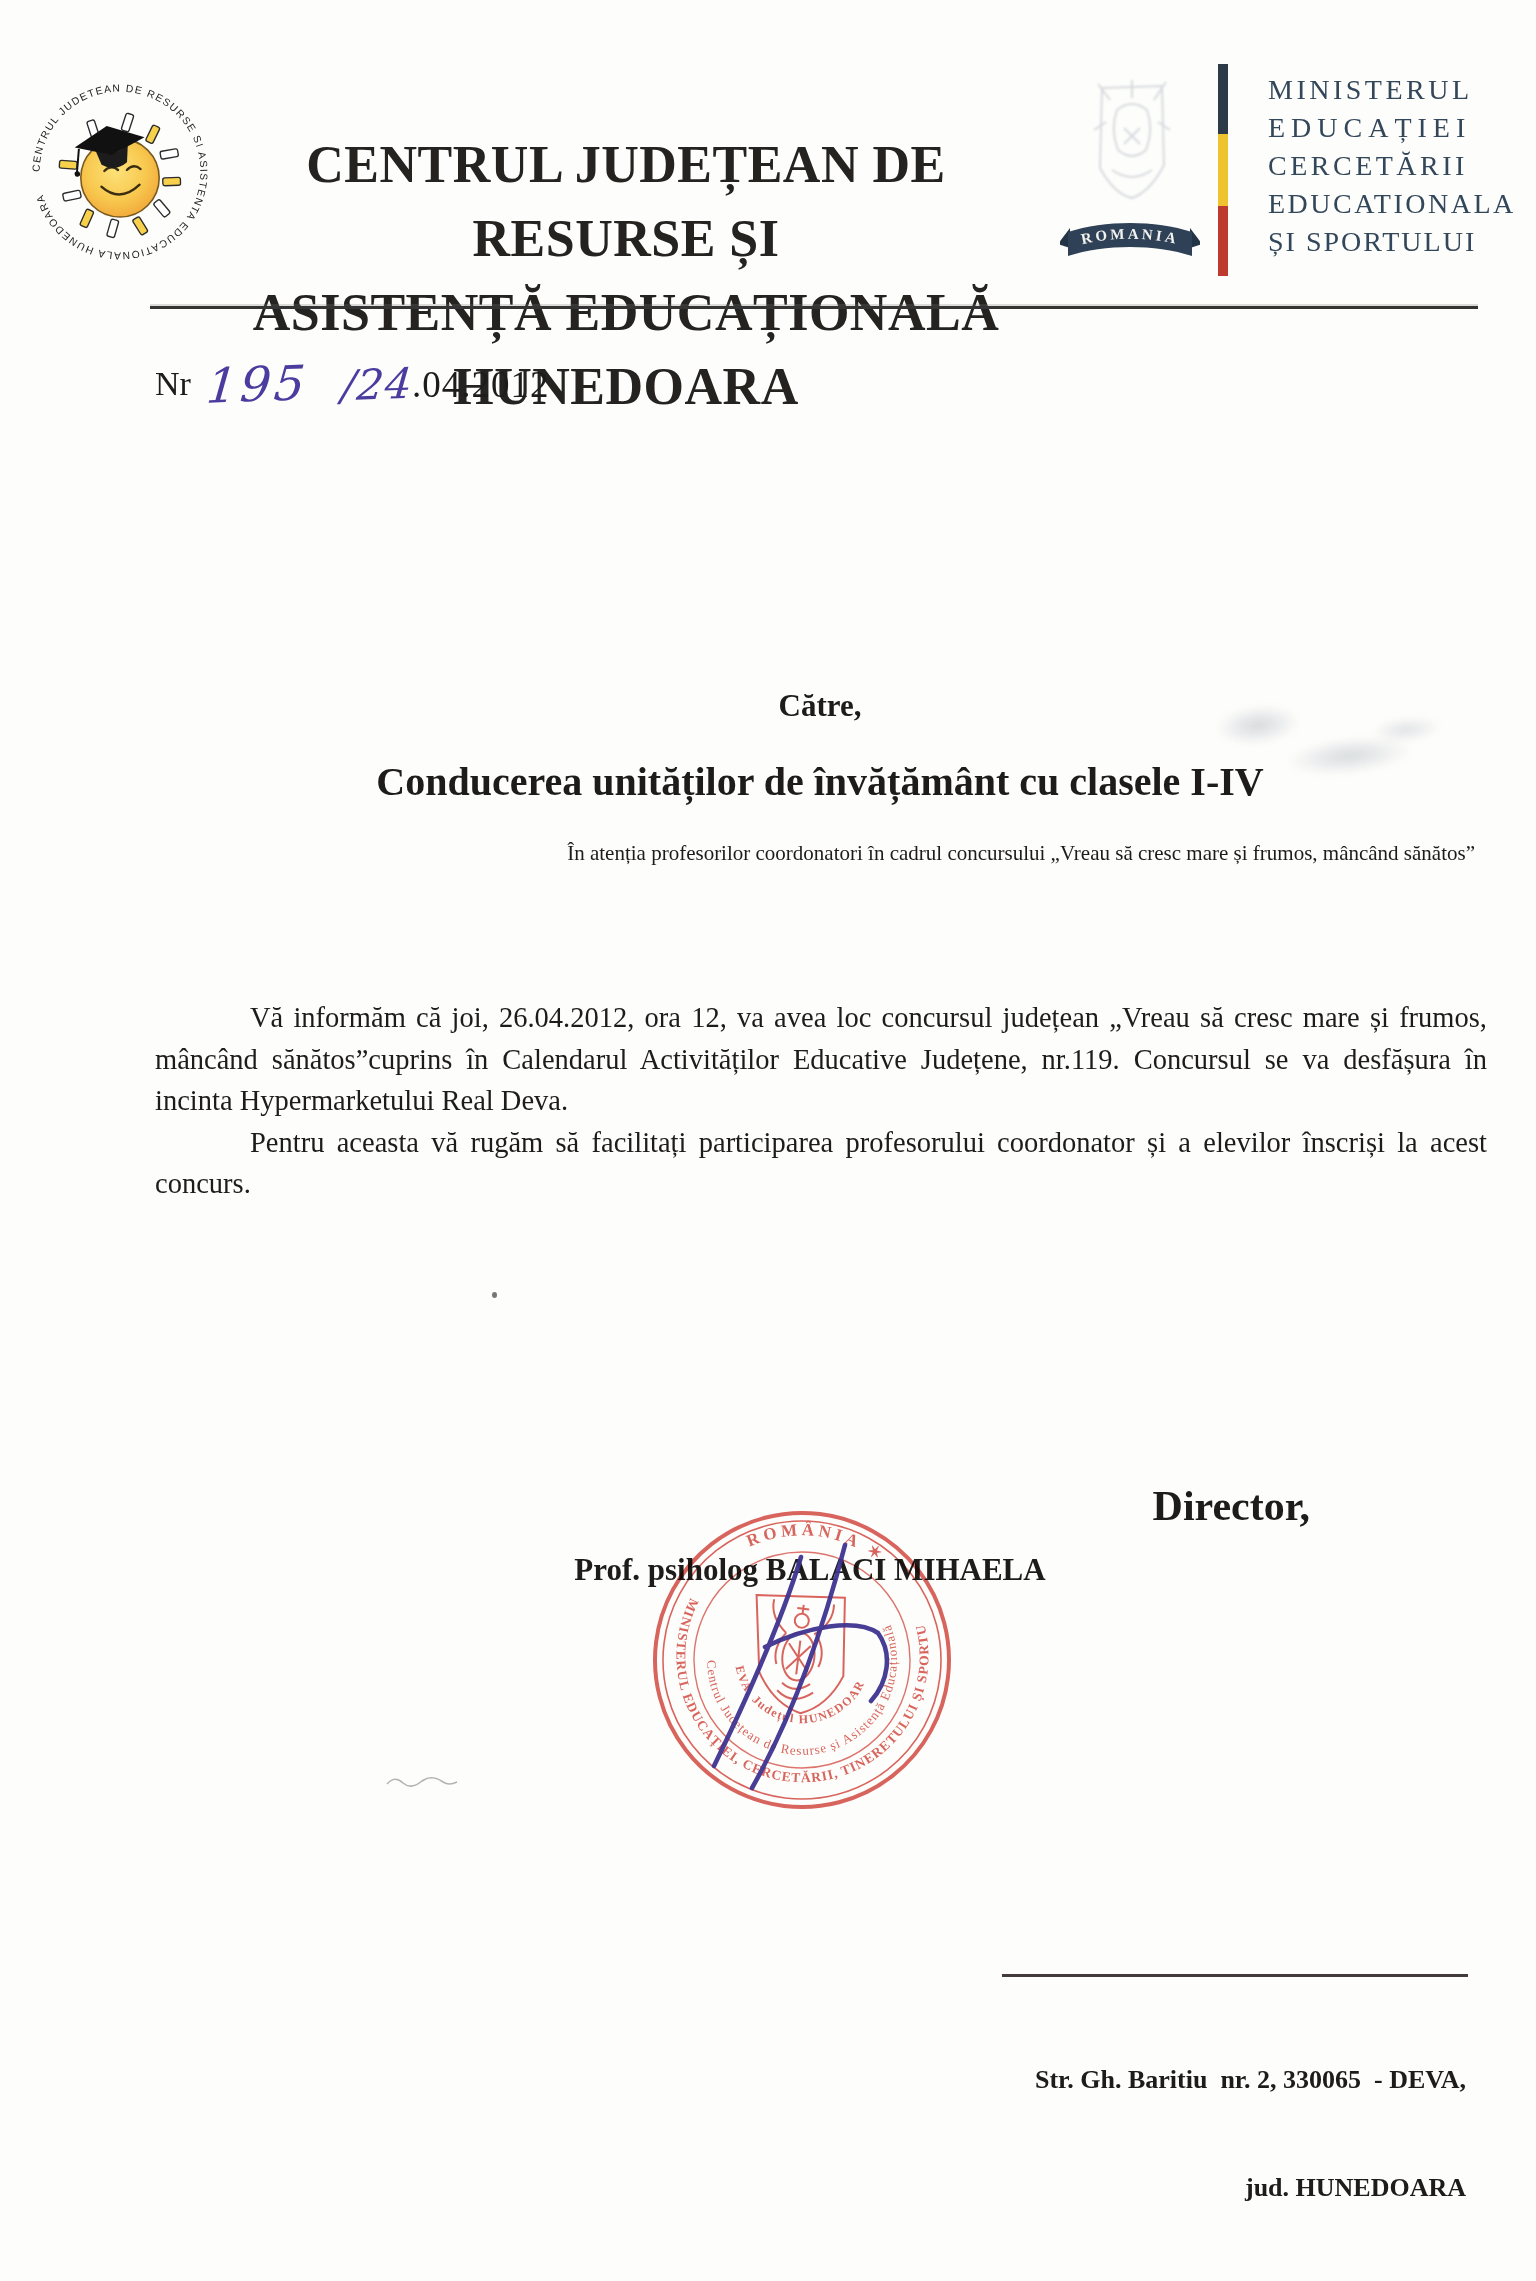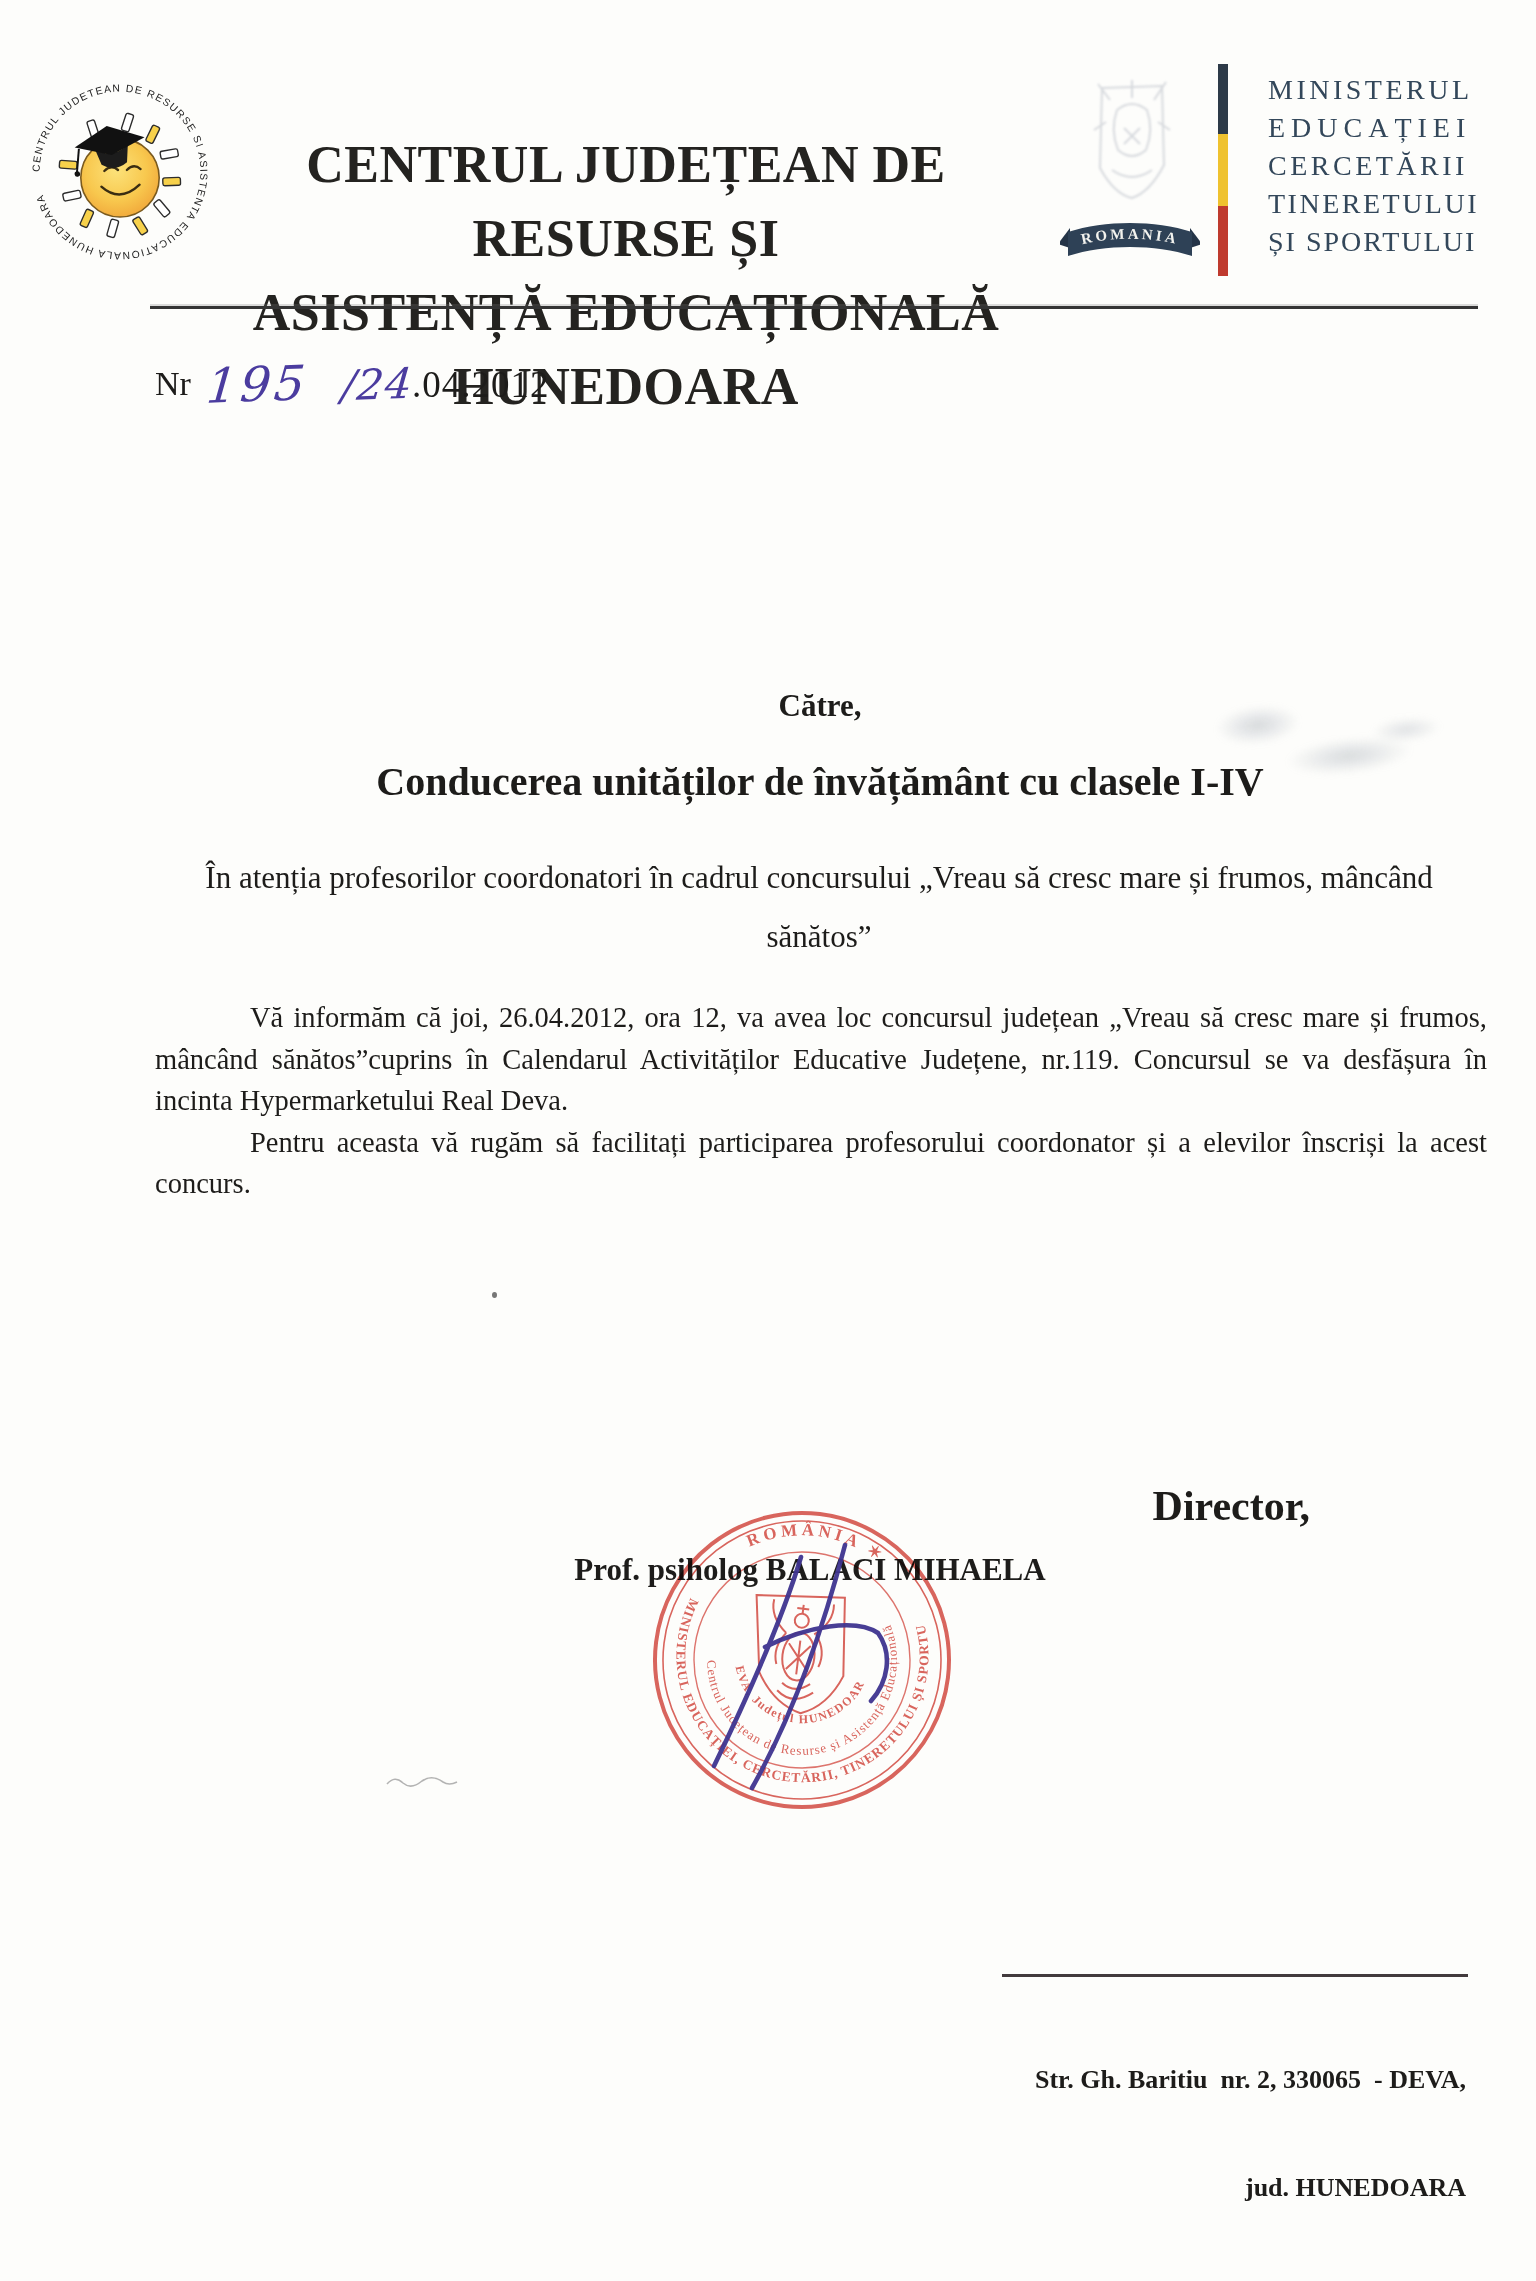--- a/index.html
+++ b/index.html
@@ -36,22 +36,22 @@
   .hand{font-family:"DejaVu Serif",serif;font-style:italic;color:#4b3c9f;
     transform:skewX(-7deg) rotate(-2deg);display:inline-block;}
   .hand-num{font-size:48px;margin-left:16px;letter-spacing:3px;}
   .hand-day{font-size:42px;margin-left:34px;letter-spacing:1px;}
   .printed-date{font-size:37px;letter-spacing:1px;}
   
   .salutation{position:absolute;left:170px;top:688px;width:1300px;text-align:center;
     font-weight:700;font-size:31px;}
   .addressee{position:absolute;left:170px;top:758px;width:1300px;text-align:center;
     font-weight:700;font-size:40px;}
-  .attention{position:absolute;left:163px;top:848px;width:1312px;text-align:center;
-    font-size:31px;line-height:59px;}
+  .attention{position:absolute;left:163px;top:824px;width:1312px;text-align:right;
+    font-size:21px;line-height:59px;}
   .smudge{position:absolute;left:1188px;top:686px;width:258px;height:118px;pointer-events:none;
     background:
       radial-gradient(ellipse 60px 28px at 28% 28%,rgba(150,158,170,.38),transparent 70%),
       radial-gradient(ellipse 90px 26px at 62% 62%,rgba(140,150,160,.33),transparent 70%),
       radial-gradient(ellipse 50px 18px at 85% 45%,rgba(150,158,168,.28),transparent 70%);
     filter:blur(3px);transform:rotate(-6deg);}
   
   .letter-body{position:absolute;left:155px;top:997px;width:1332px;
     font-size:28.5px;line-height:41.5px;text-align:justify;}
   .letter-body p{margin:0;text-indent:95px;}
@@ -168,21 +168,21 @@
       <textPath href="#ribText" startOffset="50%">ROMANIA</textPath>
     </text>
   </svg>
 
   <div class="tricolor"></div>
 
   <div class="ministry-text">
     <div class="ministry-line">MINISTERUL</div>
     <div class="ministry-line">EDUCAȚIEI</div>
     <div class="ministry-line">CERCETĂRII</div>
-    <div class="ministry-line">TINERETULUI</div>
+    <div class="ministry-line">EDUCATIONALA</div>
     <div class="ministry-line">ȘI SPORTULUI</div>
   </div>
 
   <div class="header-rule"></div>
 
   <div class="nr-line">
     <span class="nr-label">Nr</span>
     <span class="hand hand-num">195</span>
     <span class="hand hand-day">/24</span>
     <span class="printed-date">.04.2012</span>

